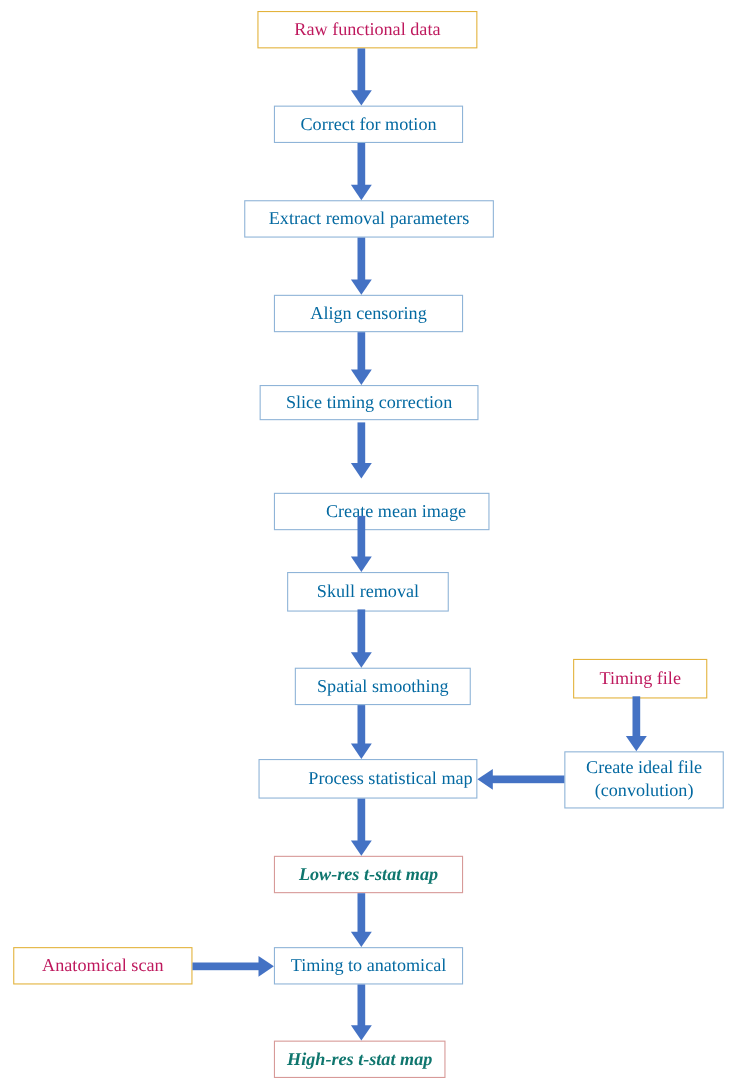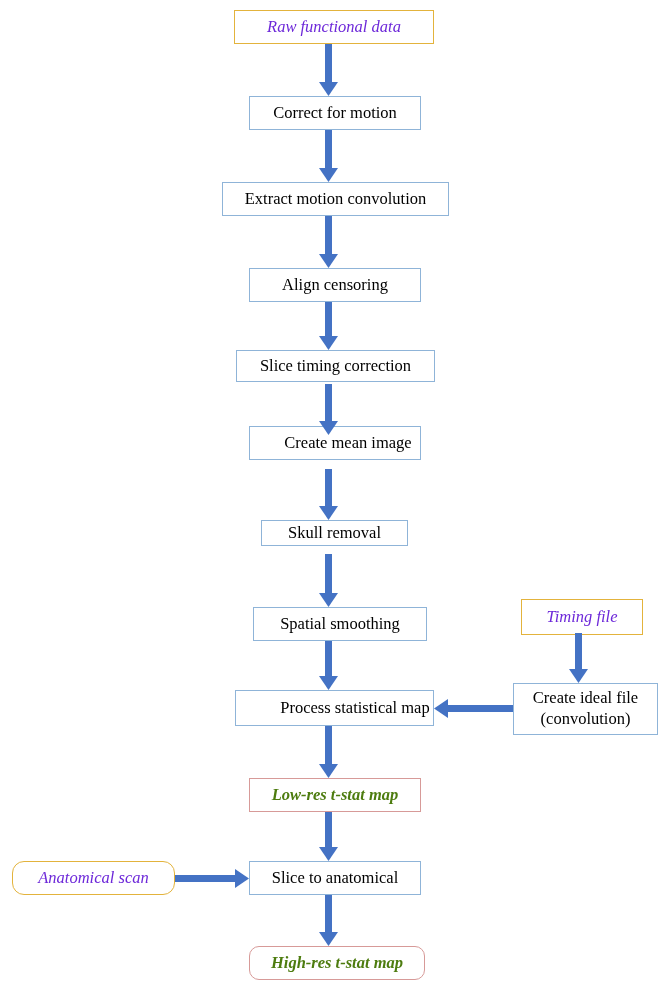--- a/index.html
+++ b/index.html
@@ -27,72 +27,71 @@
     background: #ffffff;
     border-style: solid;
     border-width: 1.5px;
     line-height: 1.18;
     white-space: pre-line;
   }
 
   
   .node.input {
     border-color: #E3B33C;
-    color: #6d28d9;
-    font-style: italic;
+    color: #be185d;
     font-size: 16.5px;
     font-weight: 400;
   }
 
   
   .node.process {
     border-color: #8FB4D8;
-    color: #000000;
+    color: #0369a1;
     font-style: normal;
     font-size: 16.5px;
     font-weight: 400;
   }
 
   
   .node.output {
     border-color: #D79A98;
-    color: #4d7c0f;
+    color: #0f766e;
     font-style: italic;
     font-weight: bold;
     font-size: 16.5px;
   }
 
   .node.two-line { line-height: 1.25; }
 
   
   .arrow {
     position: absolute;
   }
   .arrow svg { display: block; overflow: visible; }
 </style>
 </head>
 <body>
 
 <div id="canvas">
     <div class="node input" style="left: 234px; top: 10px; width: 200px; height: 34px;">Raw functional data</div>
     <div class="node process" style="left: 249px; top: 96px; width: 172px; height: 34px;">Correct for motion</div>
-    <div class="node process" style="left: 222px; top: 182px; width: 227px; height: 34px;">Extract motion convolution</div>
+    <div class="node process" style="left: 222px; top: 182px; width: 227px; height: 34px;">Extract removal parameters</div>
     <div class="node process" style="left: 249px; top: 268px; width: 172px; height: 34px;">Align censoring</div>
     <div class="node process" style="left: 236px; top: 350px; width: 199px; height: 32px;">Slice timing correction</div>
-    <div class="node process" style="left: 249px; top: 426px; width: 172px; height: 34px; padding-left: 26px;">Create mean image</div>
-    <div class="node process" style="left: 261px; top: 520px; width: 147px; height: 26px;">Skull removal</div>
-    <div class="node process" style="left: 253px; top: 607px; width: 174px; height: 34px;">Spatial smoothing</div>
+    <div class="node process" style="left: 249px; top: 448px; width: 196px; height: 34px; padding-left: 26px;">Create mean image</div>
+    <div class="node process" style="left: 261px; top: 520px; width: 147px; height: 36px;">Skull removal</div>
+    <div class="node process" style="left: 268px; top: 607px; width: 160px; height: 34px;">Spatial smoothing</div>
     <div class="node input" style="left: 521px; top: 599px; width: 122px; height: 36px;">Timing file</div>
     <div class="node process" style="left: 235px; top: 690px; width: 199px; height: 36px; padding-left: 41px;">Process statistical map</div>
     <div class="node process two-line" style="left: 513px; top: 683px; width: 145px; height: 52px; text-align: center;">Create ideal file
 (convolution)</div>
     <div class="node output" style="left: 249px; top: 778px; width: 172px; height: 34px;">Low-res t-stat map</div>
-    <div class="node input" style="left: 12px; top: 861px; width: 163px; height: 34px; border-radius: 12px;">Anatomical scan</div>
-    <div class="node process" style="left: 249px; top: 861px; width: 172px; height: 34px;">Slice to anatomical</div>
-    <div class="node output" style="left: 249px; top: 946px; width: 176px; height: 34px; border-radius: 10px;">High-res t-stat map</div>
+    <div class="node input" style="left: 12px; top: 861px; width: 163px; height: 34px;">Anatomical scan</div>
+    <div class="node process" style="left: 249px; top: 861px; width: 172px; height: 34px;">Timing to anatomical</div>
+    <div class="node output" style="left: 249px; top: 946px; width: 156px; height: 34px;">High-res t-stat map</div>
     <div class="arrow" style="left: 318.5px; top: 44px; width: 19px; height: 52px;">
       <svg width="19" height="52" viewBox="0 0 19 52">
         <rect x="6" y="0" width="7" height="39" fill="#4472C4"></rect>
         <polygon points="9.5,52 0,38 19,38" fill="#4472C4"></polygon>
       </svg>
     </div>
     <div class="arrow" style="left: 318.5px; top: 130px; width: 19px; height: 52px;">
       <svg width="19" height="52" viewBox="0 0 19 52">
         <rect x="6" y="0" width="7" height="39" fill="#4472C4"></rect>
         <polygon points="9.5,52 0,38 19,38" fill="#4472C4"></polygon>

